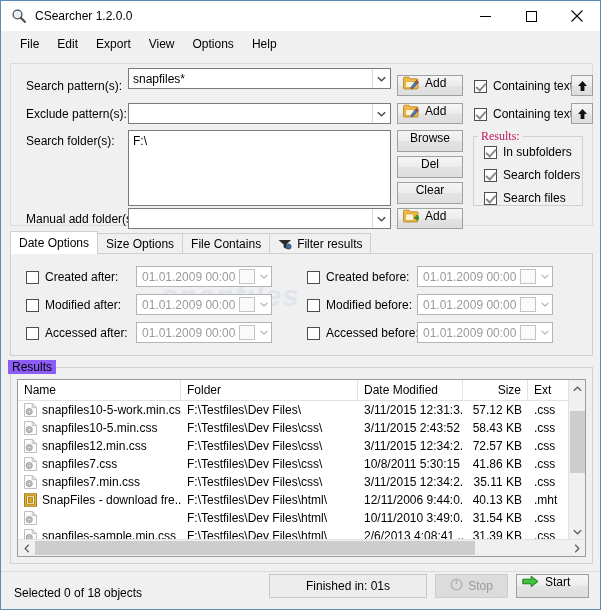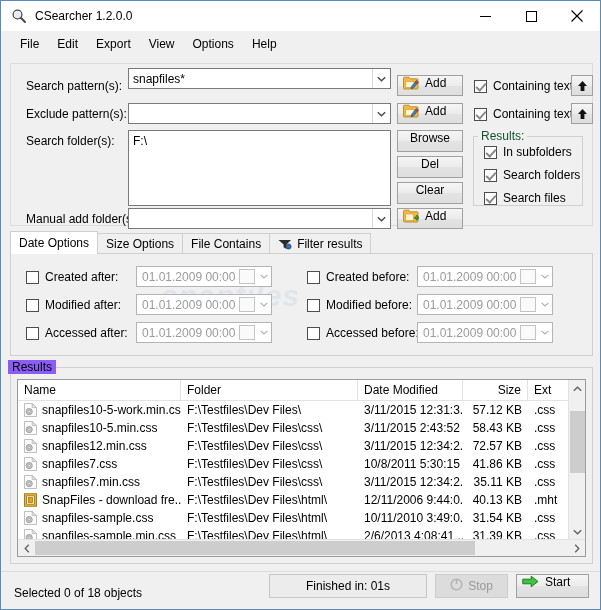--- a/index.html
+++ b/index.html
@@ -189,21 +189,22 @@
   .group-box {
     position: absolute;
     border: 1px solid #d0d0d0;
     box-sizing: border-box;
   }
   .group-title {
     position: absolute;
     background: #f0f0f0;
     padding: 0 3px;
     font-size: 12px;
-    color: #14532d;
+    color: #be185d;
+    font-family: Liberation Serif, serif;
   }
 
   
   .tabstrip {
     position: absolute;
     left: 9px;
     top: 231px;
     width: 583px;
     height: 22px;
     display: flex;
@@ -828,21 +829,20 @@
         <div class="lv-row">
           <div class="lv-cell" style="width: 163px;">
             <span class="file-icon">
               <svg width="13" height="14" viewBox="0 0 13 14">
                 <path d="M0.5 0.5 H8.2 L12.5 4.6 V13.5 H0.5 Z" fill="#fcfcfc" stroke="#b8b8b8" stroke-width="0.9"></path>
                 <path d="M8.2 0.5 L12.5 4.6 H8.2 Z" fill="#e4e4e4" stroke="#b8b8b8" stroke-width="0.8"></path>
                 <circle cx="5.2" cy="8.6" r="3.1" fill="#c9c9c9" stroke="#8f8f8f" stroke-width="0.8"></circle>
                 <circle cx="5.2" cy="8.6" r="1.2" fill="#fcfcfc" stroke="#8f8f8f" stroke-width="0.7"></circle>
               </svg>
             </span>
-            <span>snapfiles-sample.css</span>
           </div>
           <div class="lv-cell" style="width: 177px;">F:\Testfiles\Dev Files\html\</div>
           <div class="lv-cell" style="width: 105px;">10/11/2010 3:49:0...</div>
           <div class="lv-cell right" style="width: 65px;">31.54 KB</div>
           <div class="lv-cell" style="width: 41px;">.css</div>
         </div>
         <div class="lv-row">
           <div class="lv-cell" style="width: 163px;">
             <span class="file-icon">
               <svg width="13" height="14" viewBox="0 0 13 14">

